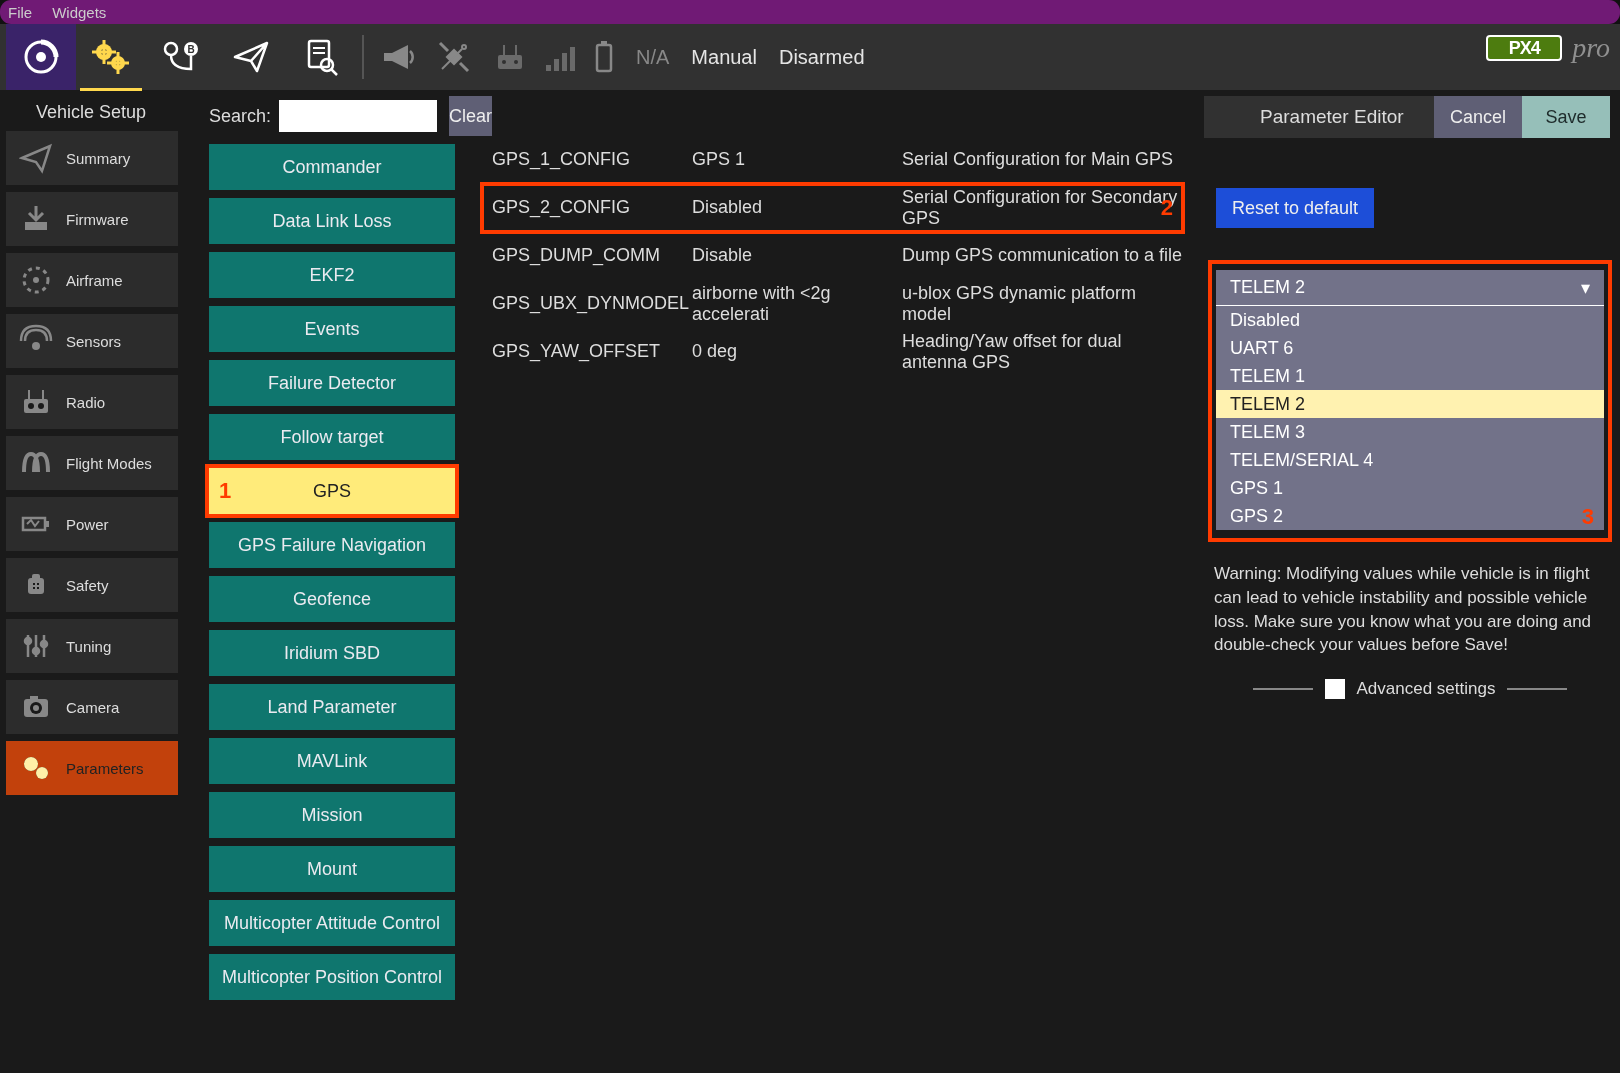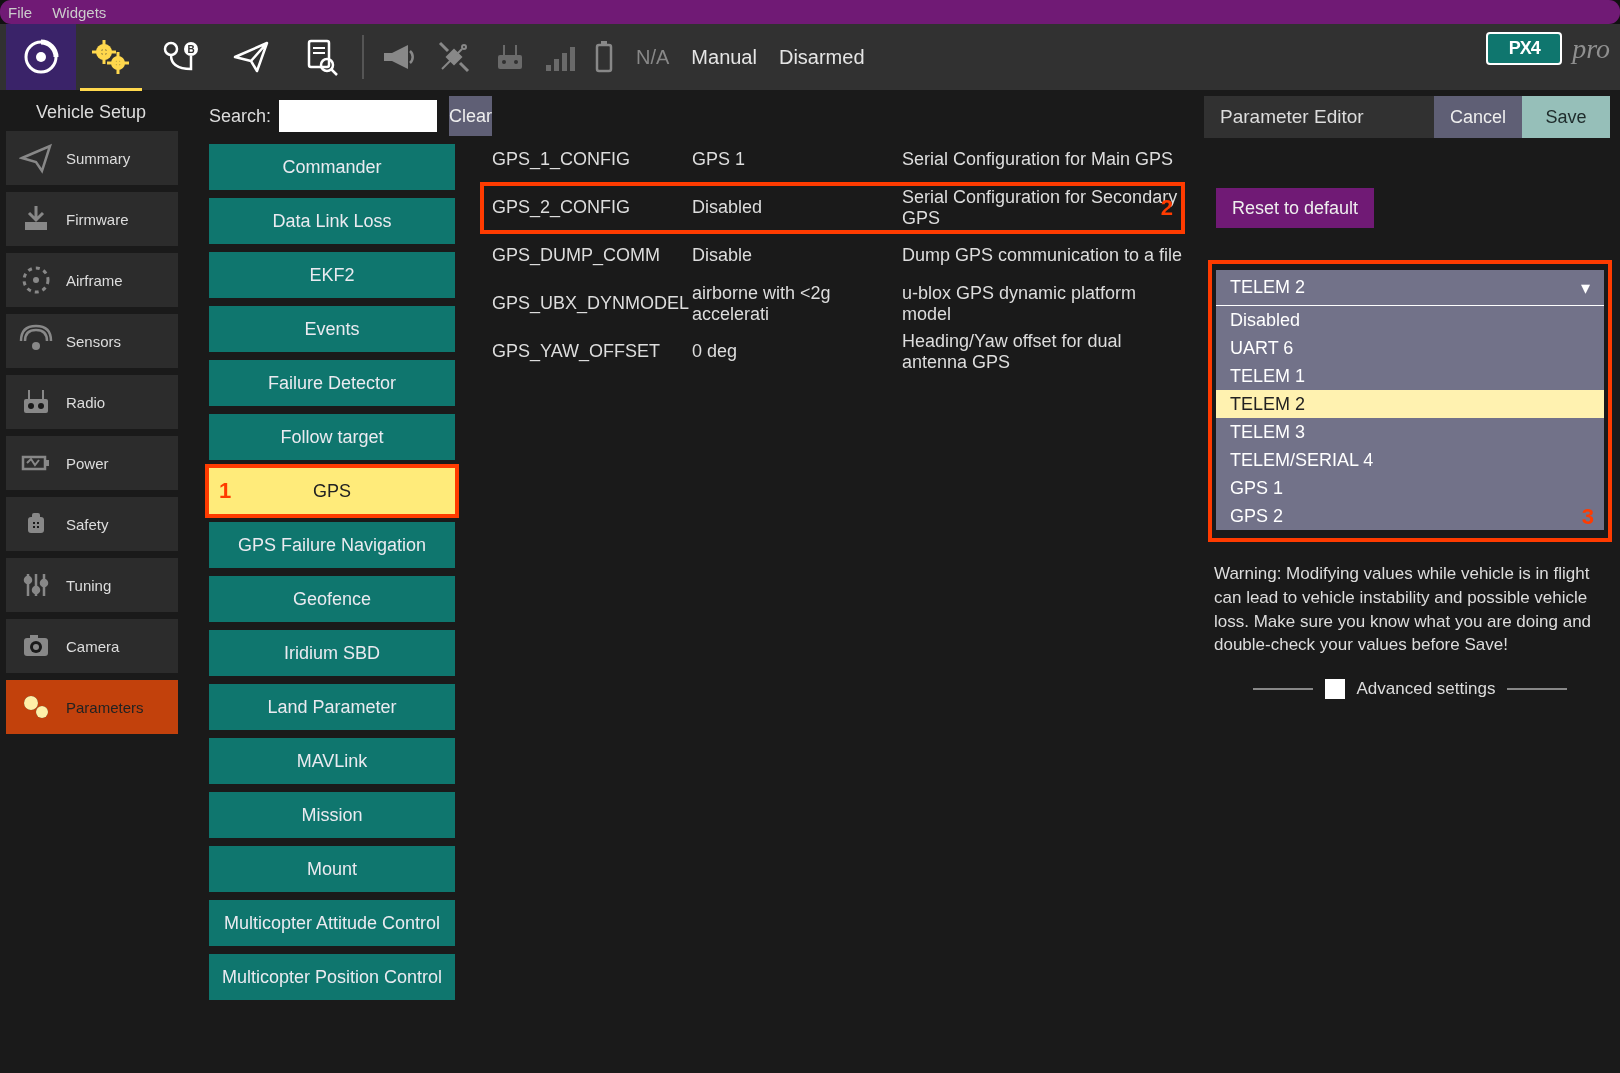--- a/index.html
+++ b/index.html
@@ -49,21 +49,21 @@
     position:absolute; left:4px; right:4px; bottom:-1px;
     height:3px; background:#FFD84D;
   }
   .tb-status { margin-left:10px; display:flex; align-items:center; gap:22px; font-size:20px; color:#e5e5e5;}
   .tb-status .muted{ color:#888;}
   .logo-zone{
     position:absolute; right:10px; top:8px;
     display:flex; align-items:center; gap:10px;
   }
   .px4-badge{
-    width:76px; height:33px; background:#0f766e; color:#fff;
+    width:76px; height:26px; background:#4d7c0f; color:#fff;
     display:flex; align-items:center; justify-content:center;
     font-weight:bold; font-size:18px; border:2px solid #fff; border-radius:4px;
     letter-spacing:-1px;
   }
   .pro-text{ font-style:italic; font-size:28px; color:#8f8f8f; font-family:Georgia,serif;}
   
   .body-row{ display:flex; height: calc(1073px - 24px - 66px); background:#1a1a1a;gap:21px;}
   .sidebar{ width:182px; padding:6px 4px 0 6px; }
   .sidebar-title{ font-size:18px; color:#ddd; margin:6px 0 8px 30px;}
   .side-item{
@@ -113,26 +113,26 @@
   .pc-name{ width:210px; padding-left:10px;}
   .pc-val { width:210px; }
   .pc-desc{ flex:1;}
 
   
   .editor-col{ width:416px; padding:0 10px 0 0;}
   .editor-head{
     height:42px; background:#313131; display:flex; align-items:center;
     margin-top:6px;
   }
-  .editor-head .title{ flex:1; padding-left:16px; font-size:19px;}
+  .editor-head .title{ flex:1; padding-left:16px; font-size:19px;margin-left:40px;}
   .ehbtn{ width:88px; height:42px; display:flex;align-items:center;justify-content:center; font-size:18px;}
   .ehbtn.cancel{ background:#5f5f75; color:#eee;}
   .ehbtn.save{ background:#96bfb9; color:#1e2b2b;}
   .reset-btn{
-    margin:50px 0 0 12px; width:158px; height:40px; background:#701a75;color:#eee;
+    margin:50px 0 0 12px; width:158px; height:40px; background:#1d4ed8;color:#eee;
     display:flex;align-items:center;justify-content:center; font-size:18px;
   }
   .combo-wrap{
     margin:36px 0 0 8px; width:396px;
     outline:4px solid #ff3b00; padding:6px 4px 8px 4px;
     position:relative;
   }
   .combo-wrap .num{
     position:absolute; right:14px; bottom:8px; color:#ff3b00; font-size:22px; font-weight:bold;
   }
@@ -313,20 +313,29 @@
               <circle cx="12" cy="21" r="3" fill="#1a1a1a"></circle>
               <circle cx="22" cy="21" r="3" fill="#1a1a1a"></circle>
               <line x1="10" y1="14" x2="10" y2="5" stroke="#888" stroke-width="2"></line>
               <line x1="24" y1="14" x2="24" y2="5" stroke="#888" stroke-width="2"></line>
             </svg>
           </span>
           <span>Radio</span>
         </div>
         <div class="side-item">
           <span class="ic">
+            <svg viewBox="0 0 34 34" stroke="#888" stroke-width="4" fill="none">
+              <path d="M5 26 Q5 8 12 8 Q19 8 19 26"></path>
+              <path d="M15 26 Q15 8 22 8 Q29 8 29 26"></path>
+            </svg>
+          </span>
+          <span>Flight Modes</span>
+        </div>
+        <div class="side-item">
+          <span class="ic">
             <svg viewBox="0 0 34 34">
               <rect x="4" y="11" width="22" height="12" fill="none" stroke="#888" stroke-width="2.5"></rect>
               <rect x="26" y="14" width="4" height="6" fill="#888"></rect>
               <polyline points="8,17 12,13 16,19 20,14" fill="none" stroke="#888" stroke-width="2"></polyline>
             </svg>
           </span>
           <span>Power</span>
         </div>
         <div class="side-item">
           <span class="ic">

